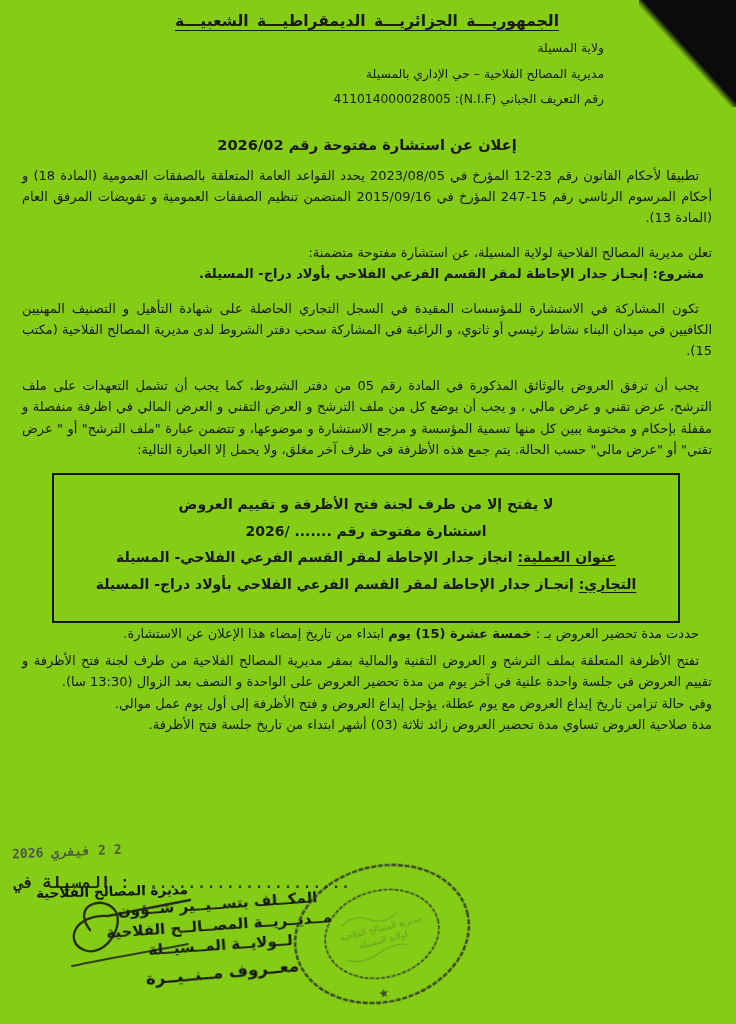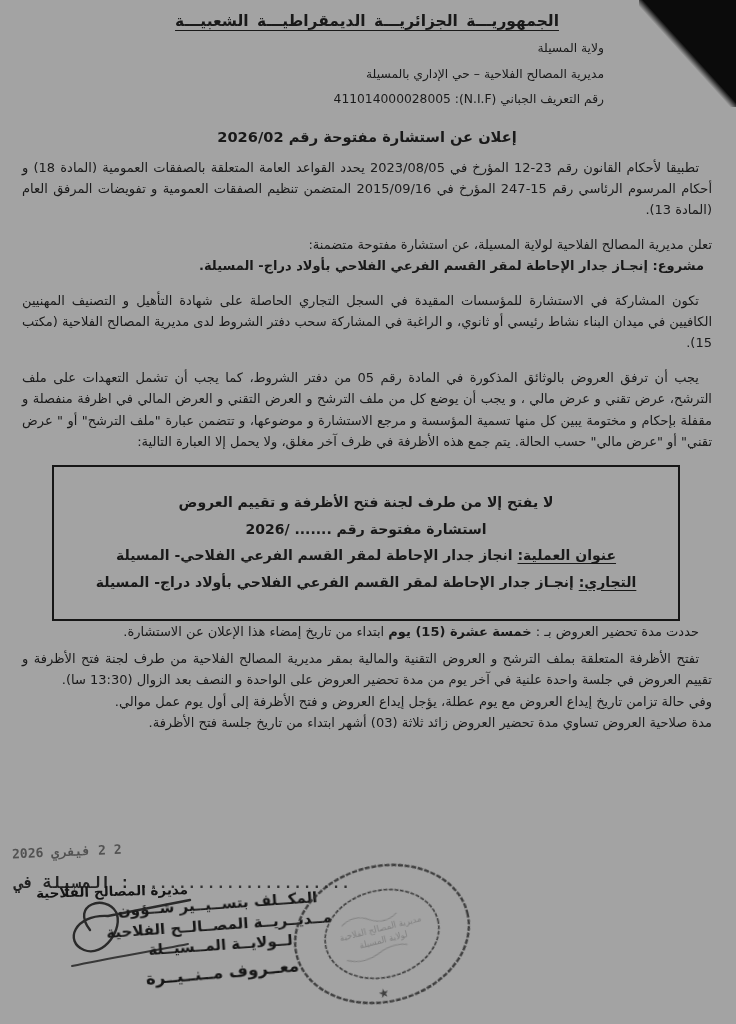--- a/index.html
+++ b/index.html
@@ -1,30 +1,30 @@
 <!DOCTYPE html>
 <html lang="ar"><head>
 <meta charset="utf-8">
 <style>
   html,body{margin:0;padding:0;background:#d9d9d9;}
-  .page{position:relative;width:736px;height:1024px;background:#a3a3a3;overflow:hidden;
+  .page{position:relative;width:736px;height:1024px;background:#84cc16;overflow:hidden;
         font-family:"DejaVu Sans",sans-serif;color:#191919;direction:rtl;margin:0 auto;}
   .corner-fold{position:absolute;top:0;right:0;width:97px;height:107px;
         background:linear-gradient(to right top, rgba(0,0,0,0) 47%, #0b0b0b 52%);}
   .content{position:absolute;top:0;right:24px;left:22px;}
   .republic{margin:12px 0 6px;text-align:center;font-weight:bold;font-size:15.5px;
         text-decoration:underline;text-underline-offset:4px;word-spacing:3px;}
   .hdr{margin-right:108px;font-size:12.3px;font-weight:normal;line-height:25.5px;}
-  .doc-title{margin:15px 0 12px;text-align:center;font-weight:bold;font-size:14.6px;}
+  .doc-title{margin:23px 0 12px;text-align:center;font-weight:bold;font-size:14.6px;}
   p.body-p{margin:0 0 13px;font-size:13px;line-height:21.4px;text-align:justify;}
   p.tight{margin:0;}
   .ind{text-indent:13px;}
   .bold{font-weight:bold;}
   .proj{padding-right:8px;}
-  .notice-box{margin:4px 32px 0 30px;border:2px solid #161616;padding:22px 10px 24px;
+  .notice-box{margin:4px 32px 0 30px;border:2px solid #161616;padding:16px 10px 24px;
         text-align:center;font-weight:bold;font-size:14px;line-height:26.5px;}
   .ul{text-decoration:underline;text-underline-offset:3px;}
   .mt-after-box{margin-top:28px;}
   .footer{position:absolute;left:0;right:0;top:842px;height:182px;direction:rtl;}
   .date-stamp{position:absolute;left:12px;top:2px;direction:rtl;
         font-family:"DejaVu Sans Mono","DejaVu Sans",monospace;font-size:13px;font-weight:bold;
         color:#474747;letter-spacing:1.5px;transform:rotate(-2.5deg);opacity:.88;}
   .place-line{position:absolute;left:14px;top:31px;direction:ltr;font-size:16px;
         font-weight:bold;color:#222;white-space:nowrap;font-family:Liberation Mono, monospace;}
   .place-line .pl-dots{letter-spacing:.5px;color:#333;}

